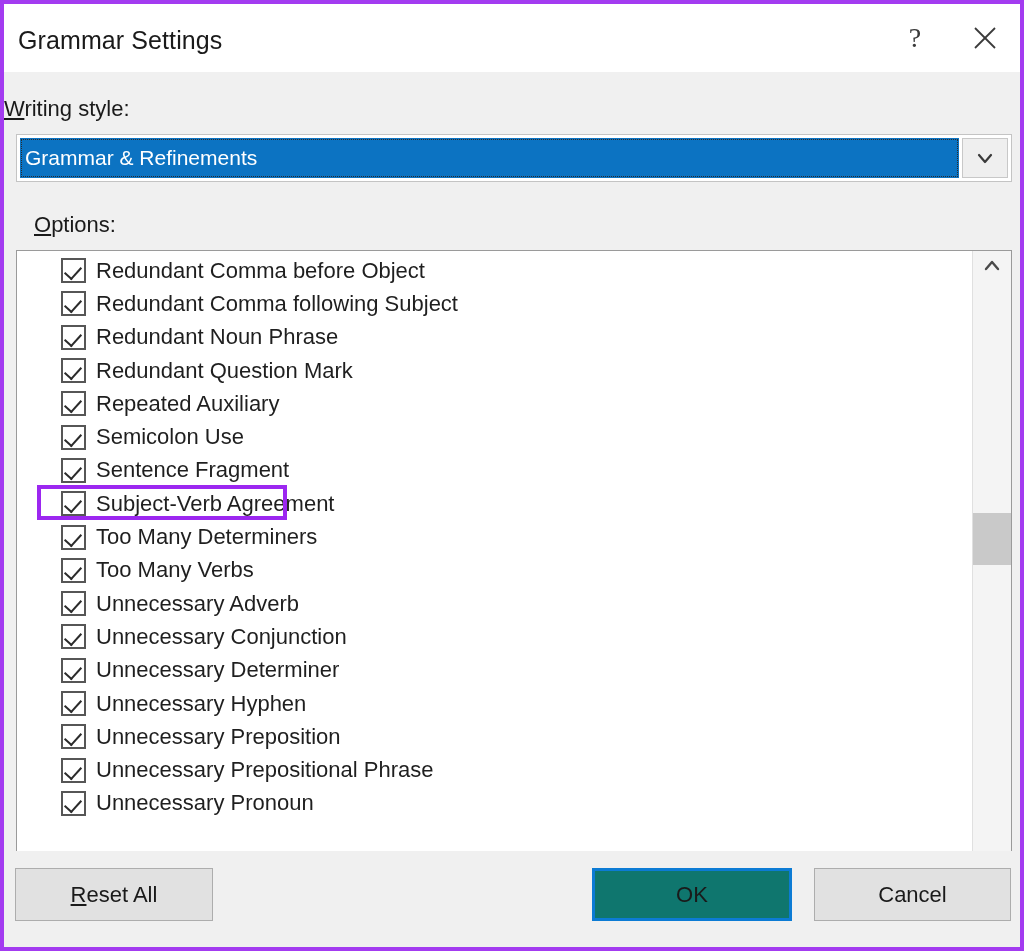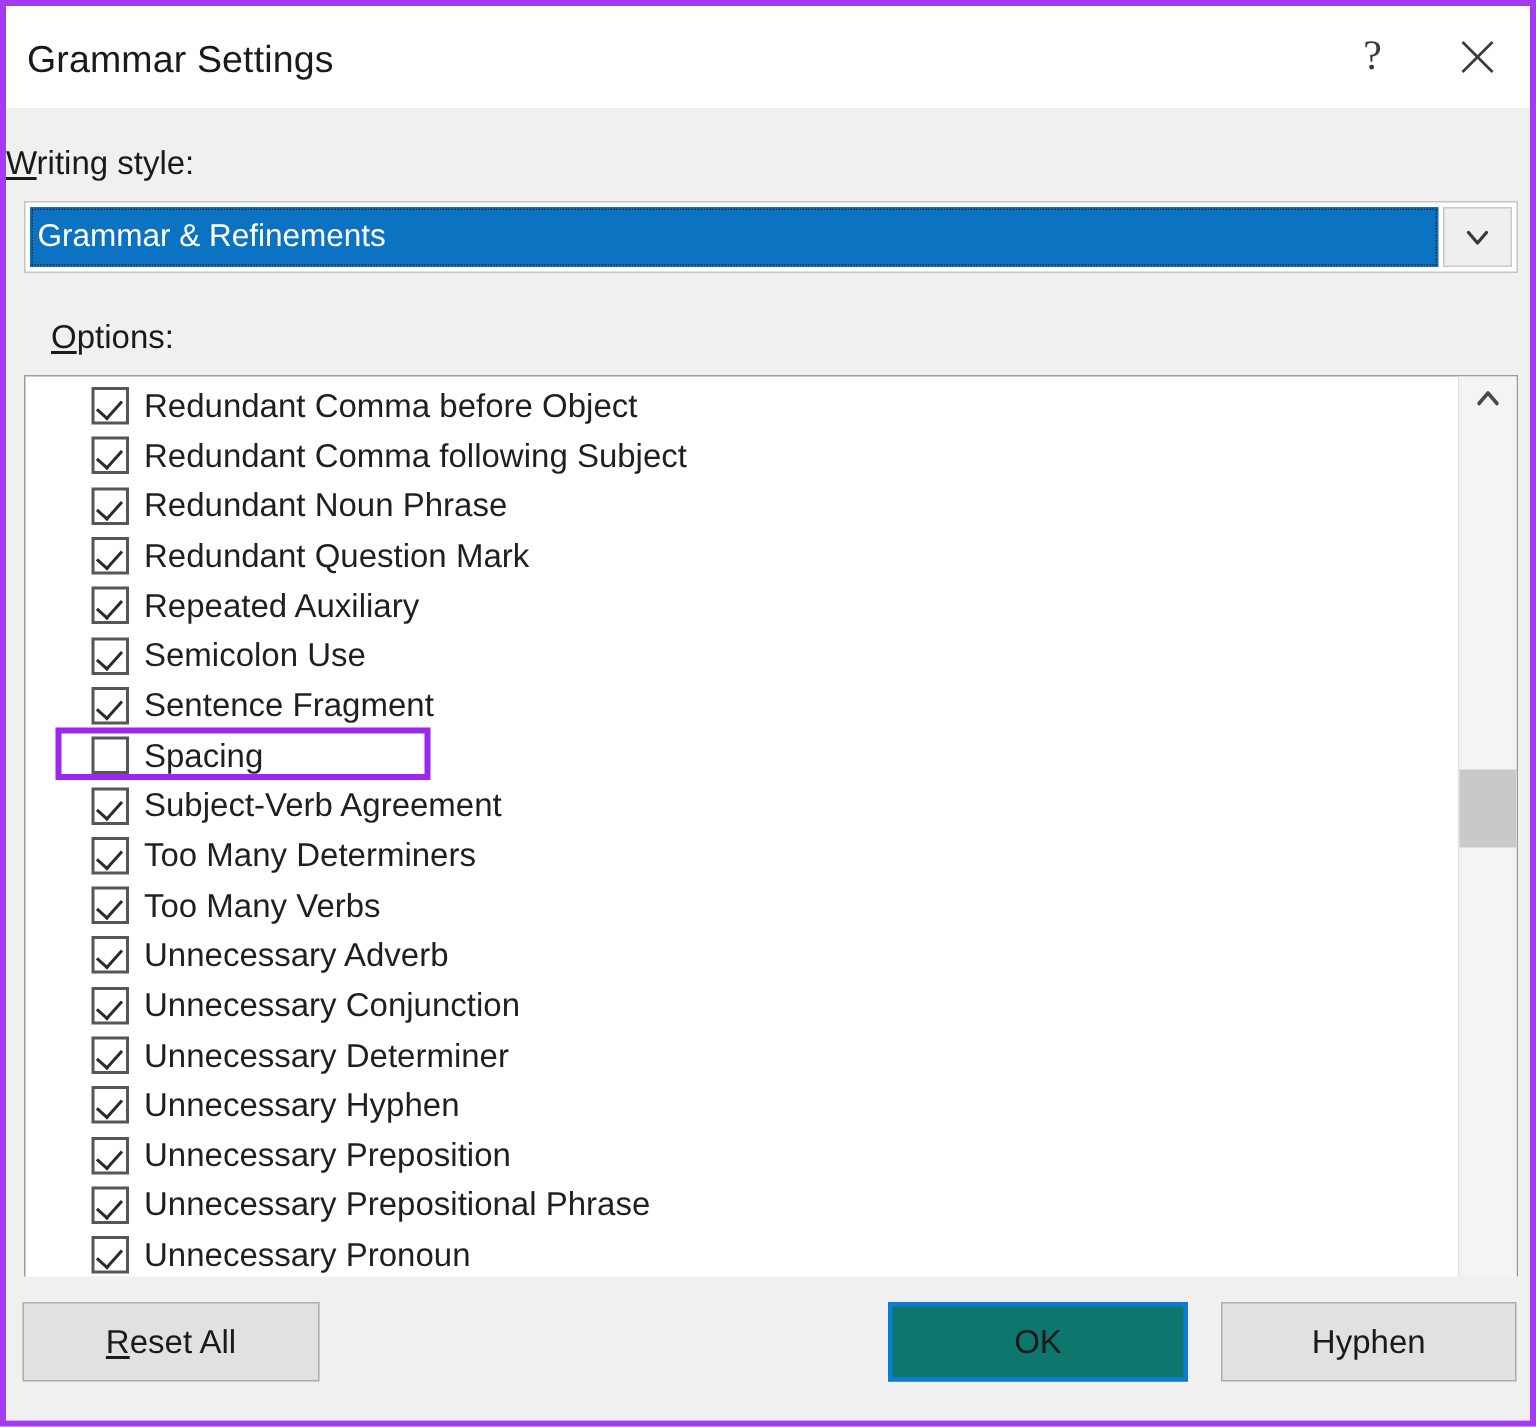--- a/index.html
+++ b/index.html
@@ -340,24 +340,20 @@
             <span class="cb checked"></span>
             <span class="row-label">Repeated Auxiliary</span>
           </div>
           <div class="list-row">
             <span class="cb checked"></span>
             <span class="row-label">Semicolon Use</span>
           </div>
           <div class="list-row">
             <span class="cb checked"></span>
             <span class="row-label">Sentence Fragment</span>
-          </div>
-          <div class="list-row">
-            <span class="cb"></span>
-            <span class="row-label">Spacing</span>
           </div>
           <div class="list-row">
             <span class="cb checked"></span>
             <span class="row-label">Subject-Verb Agreement</span>
           </div>
           <div class="list-row">
             <span class="cb checked"></span>
             <span class="row-label">Too Many Determiners</span>
           </div>
           <div class="list-row">
@@ -420,17 +416,17 @@
 
   <div class="buttonbar">
     <div class="btn" id="reset-all-button">
         <span class="accel">R</span>
         <span>eset All</span>
       </div>
     <div class="btn" id="ok-button">
         <span>OK</span>
       </div>
     <div class="btn" id="cancel-button">
-        <span>Hyphen</span>
+        <span>Cancel</span>
       </div>
   </div>
 
 </div>
 
 </body></html>

